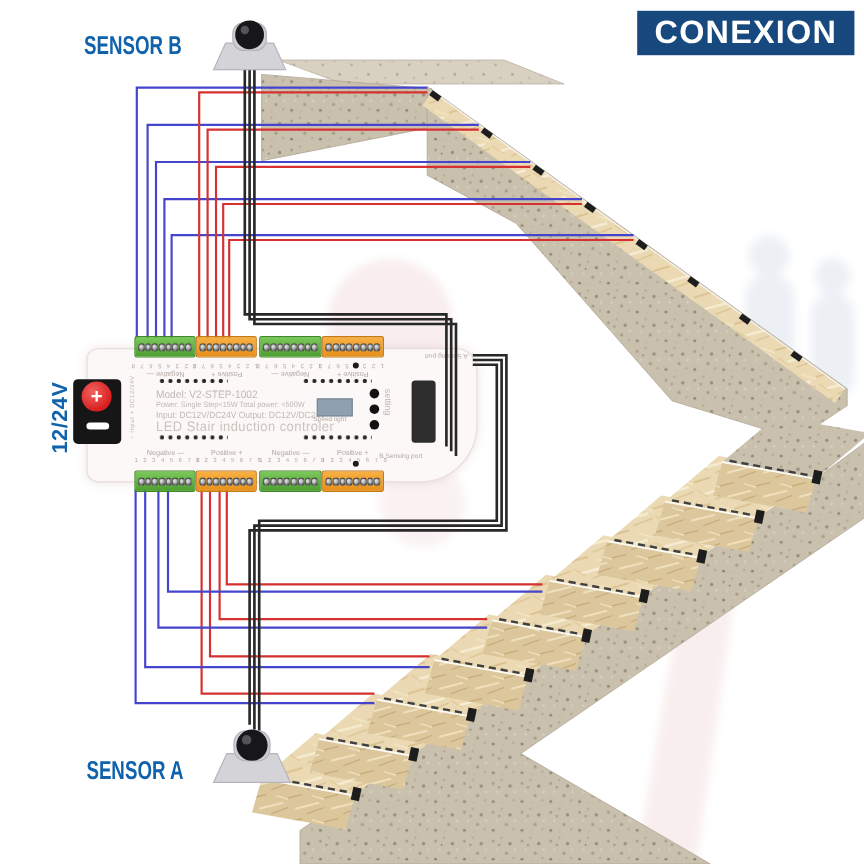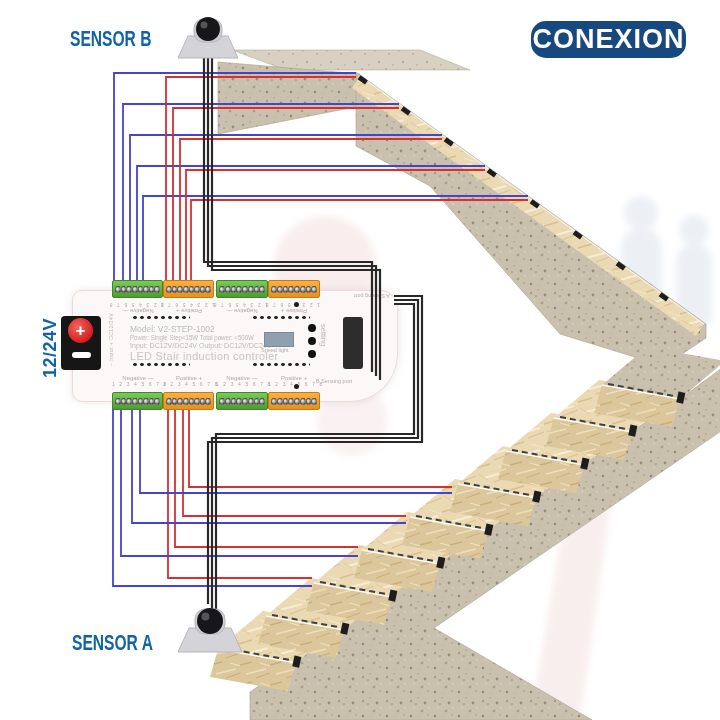--- a/index.html
+++ b/index.html
@@ -445,16 +445,16 @@
     <g>
       <path d="M178,652 L242,652 L231,628 L189,628 Z" fill="#d4d4d8" stroke="#b5b5bb" stroke-width="1"></path>
       <rect x="195" y="609" width="30" height="25" rx="10" fill="#cdcdd3" stroke="#b5b5bb" stroke-width="1"></rect>
       <circle cx="210" cy="621" r="13" fill="#17171a"></circle>
       <circle cx="205.5" cy="616.5" r="4" fill="#5a5a62" opacity="0.9"></circle>
     </g>
   </svg>
 
   <div class="abs big-label" style="left:70px;top:27px;">SENSOR B</div>
   <div class="abs big-label" style="left:72px;top:631px;">SENSOR A</div>
-  <div class="abs badge" style="left:531px;top:21px;width:155px;height:37px;border-radius:15px;">CONEXION</div>
+  <div class="abs badge" style="left:531px;top:9px;width:181px;height:37px;">CONEXION</div>
   <div class="abs v-label" style="left:12px;top:330px;width:76px;height:20px;">12/24V</div>
 
 </div>
 
 </body></html>

